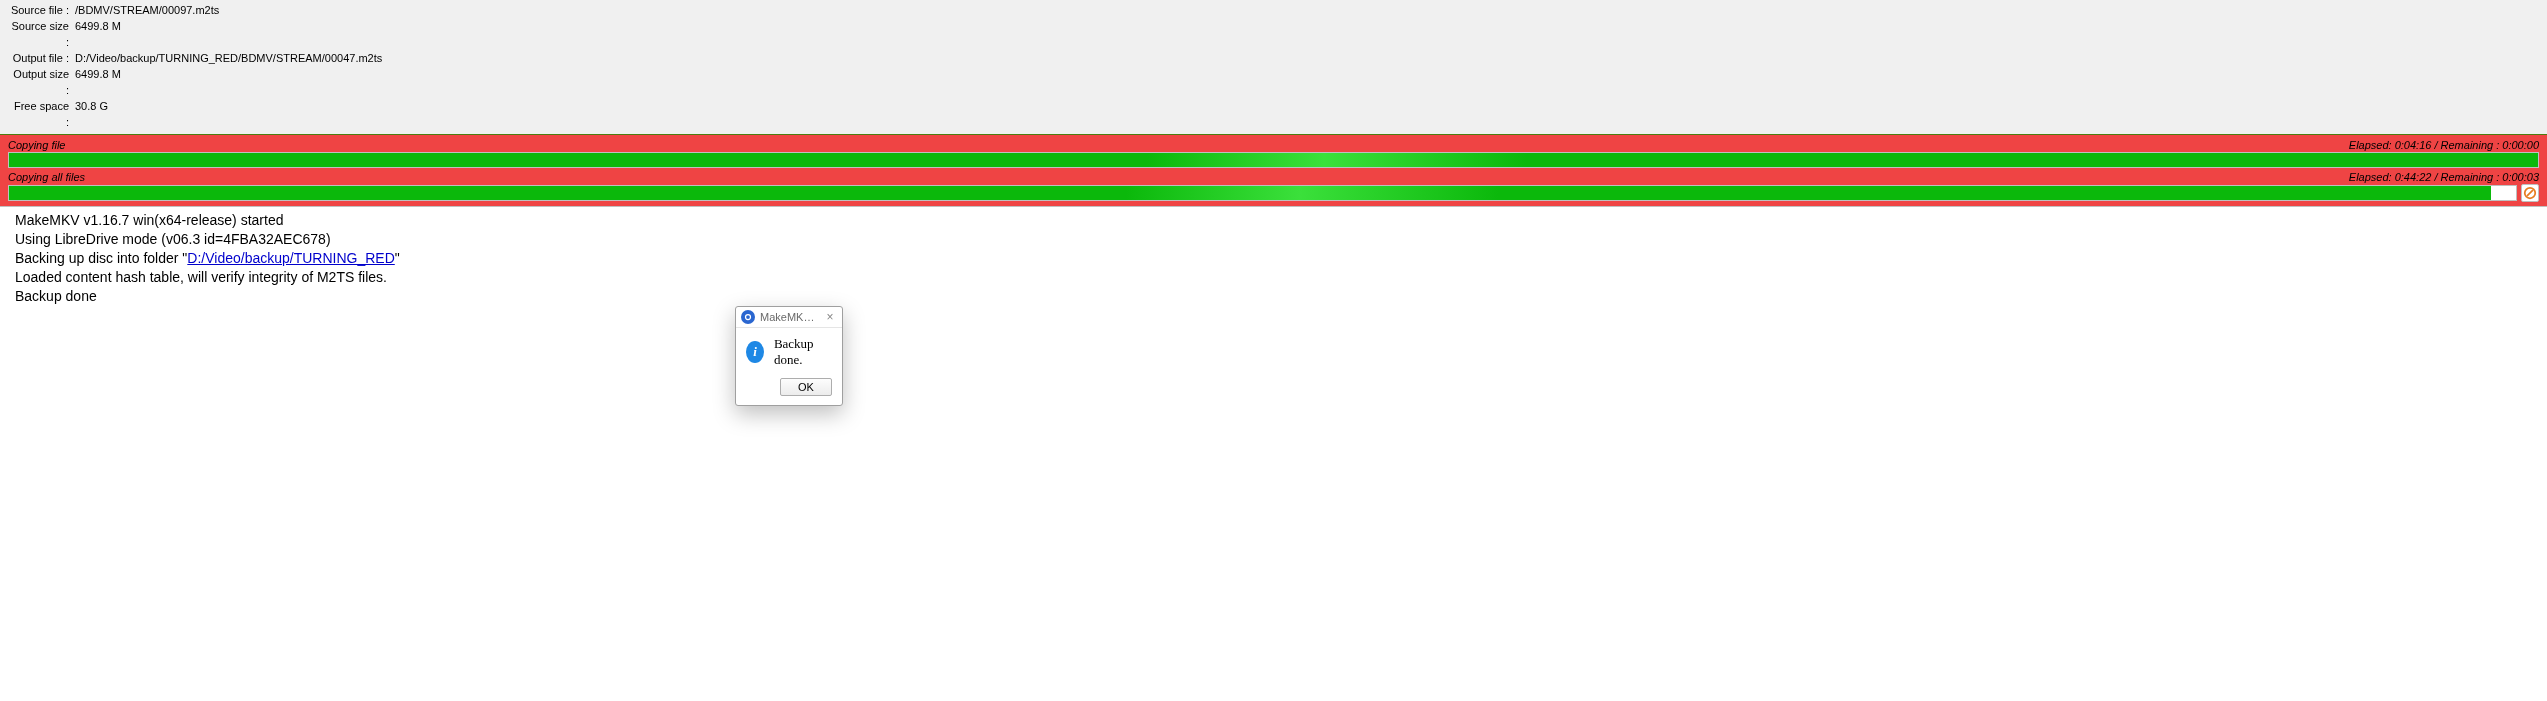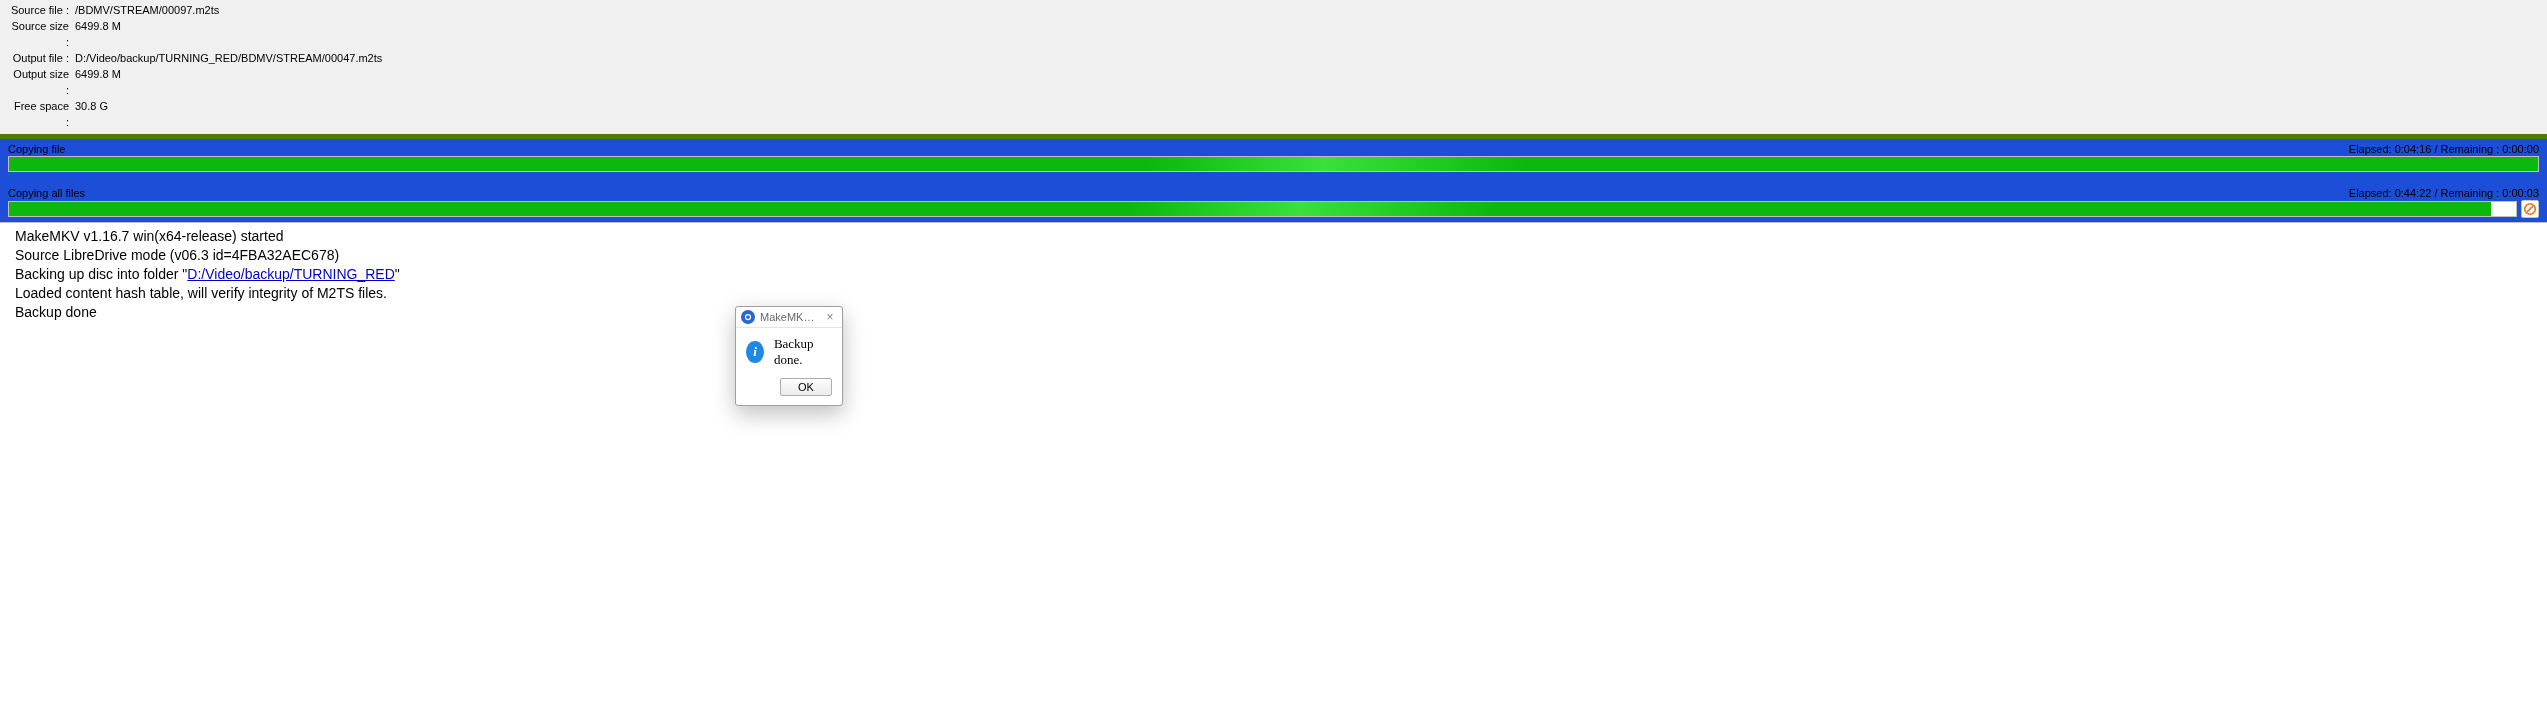--- a/index.html
+++ b/index.html
@@ -1,23 +1,23 @@
 <!DOCTYPE html>
 <html><head>
   <meta charset="utf-8">
   <style>
     * { margin:0; padding:0; box-sizing:border-box; }
     body { font-family:Tahoma,Arial,sans-serif; font-size:11px; background:#fff; color:#000; }
 
-    .info-panel { background:#f0f0f0; border-bottom:5px solid #4d7c0f; padding:3px 8px; }
+    .info-panel { background:#f0f0f0; border-bottom:1px solid #4d7c0f; padding:3px 8px; }
     .info-row { display:flex; line-height:1.45; }
     .info-label { width:64px; text-align:right; padding-right:3px; }
     .info-value { padding-left:3px; }
 
-    .progress-section { background:#1d4ed8; padding:3px 8px 4px 8px; border-bottom:1px solid #c0c0c0; }
+    .progress-section { background:#ef4444; padding:3px 8px 4px 8px; border-bottom:1px solid #c0c0c0;font-style:italic; }
     .progress-header { display:flex; justify-content:space-between; font-size:11px; line-height:1.3; }
     .progress-bar-track {
       background:#fff; border:1px solid #bfbfbf; height:16px; position:relative; overflow:hidden;
     }
     .progress-bar-fill {
       height:100%;
       background:linear-gradient(90deg,#0bb80b 0%,#0bb80b 45%,#3be03b 52%,#0bb80b 60%,#0bb80b 100%);
     }
     .progress-row2 { display:flex; gap:4px; align-items:center; }
     .progress-row2 .progress-bar-track { flex:1; }
@@ -102,40 +102,40 @@
 </div>
 
 <div class="progress-section">
   <div class="progress-header">
     <span>Copying file</span>
     <span>Elapsed: 0:04:16 / Remaining : 0:00:00</span>
   </div>
   <div class="progress-bar-track">
     <div class="progress-bar-fill" style="width:100%"></div>
   </div>
-  <div class="progress-header" style="margin-top:14px;">
+  <div class="progress-header" style="margin-top:2px;">
     <span>Copying all files</span>
     <span>Elapsed: 0:44:22 / Remaining : 0:00:03</span>
   </div>
   <div class="progress-row2">
     <div class="progress-bar-track">
       <div class="progress-bar-fill" style="width:99%"></div>
     </div>
     <div class="cancel-btn">
       <svg viewBox="0 0 24 24">
         <circle cx="12" cy="12" r="9" fill="none" stroke="#e67e22" stroke-width="3"></circle>
         <line x1="17" y1="7" x2="7" y2="17" stroke="#e67e22" stroke-width="3"></line>
       </svg>
     </div>
   </div>
 </div>
 
 <div class="log-panel">
   <div>MakeMKV v1.16.7 win(x64-release) started</div>
-  <div>Source LibreDrive mode (v06.3 id=4FBA32AEC678)</div>
+  <div>Using LibreDrive mode (v06.3 id=4FBA32AEC678)</div>
   <div>
     <span>Backing up disc into folder "</span><span class="link">D:/Video/backup/TURNING_RED</span><span>"</span>
   </div>
   <div>Loaded content hash table, will verify integrity of M2TS files.</div>
   <div>Backup done</div>
 </div>
 
 <div class="dialog-overlay">
 
   <div class="dialog" style="left:735px; top:306px; width:108px; position:absolute;">

